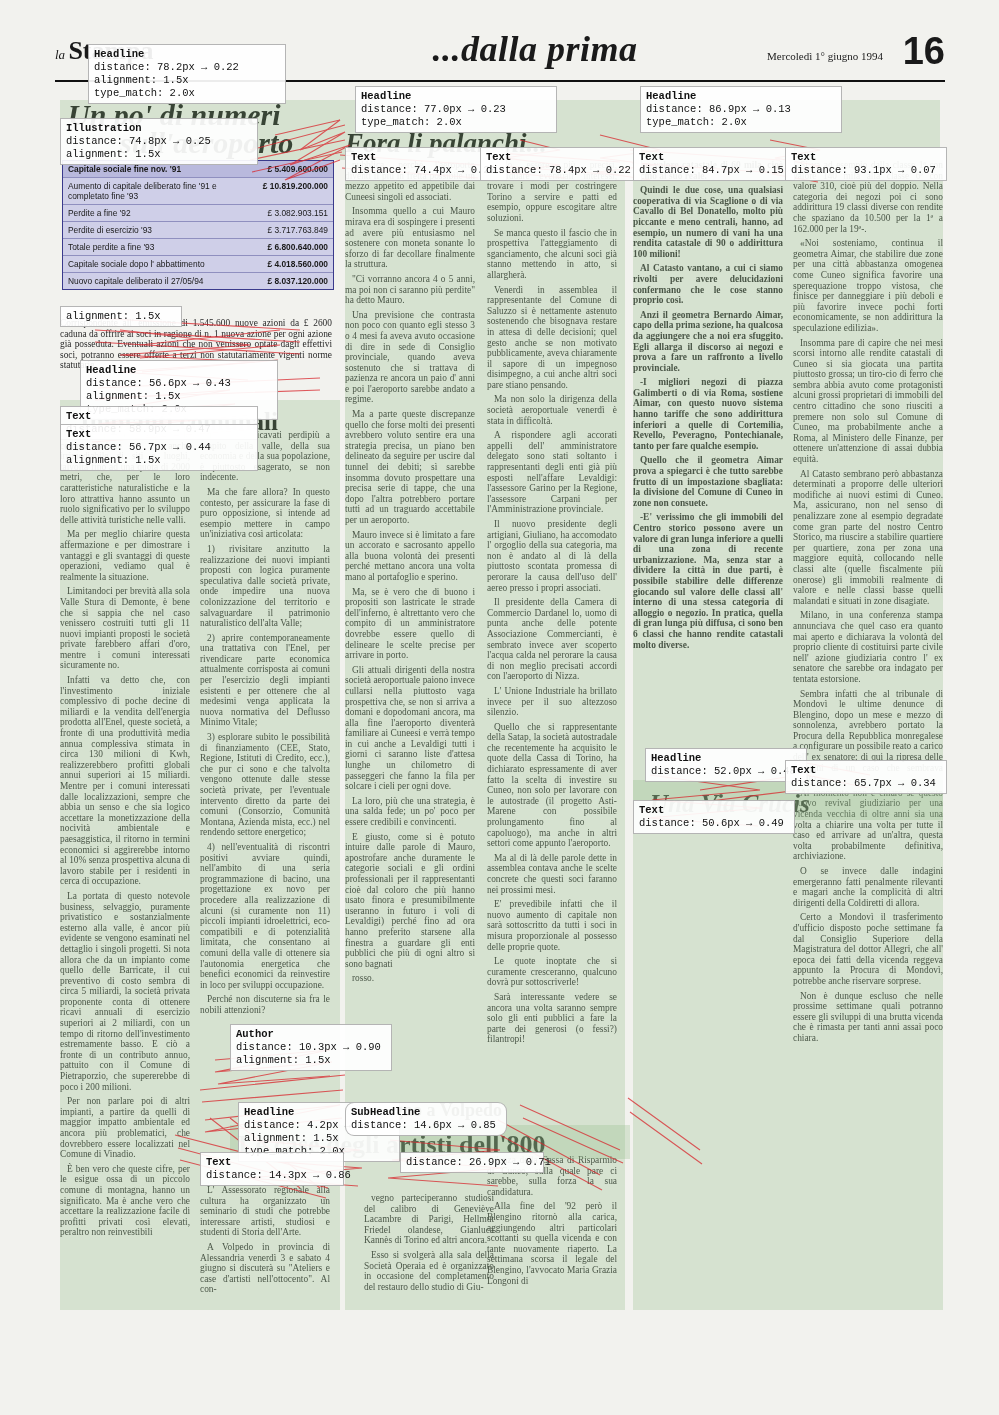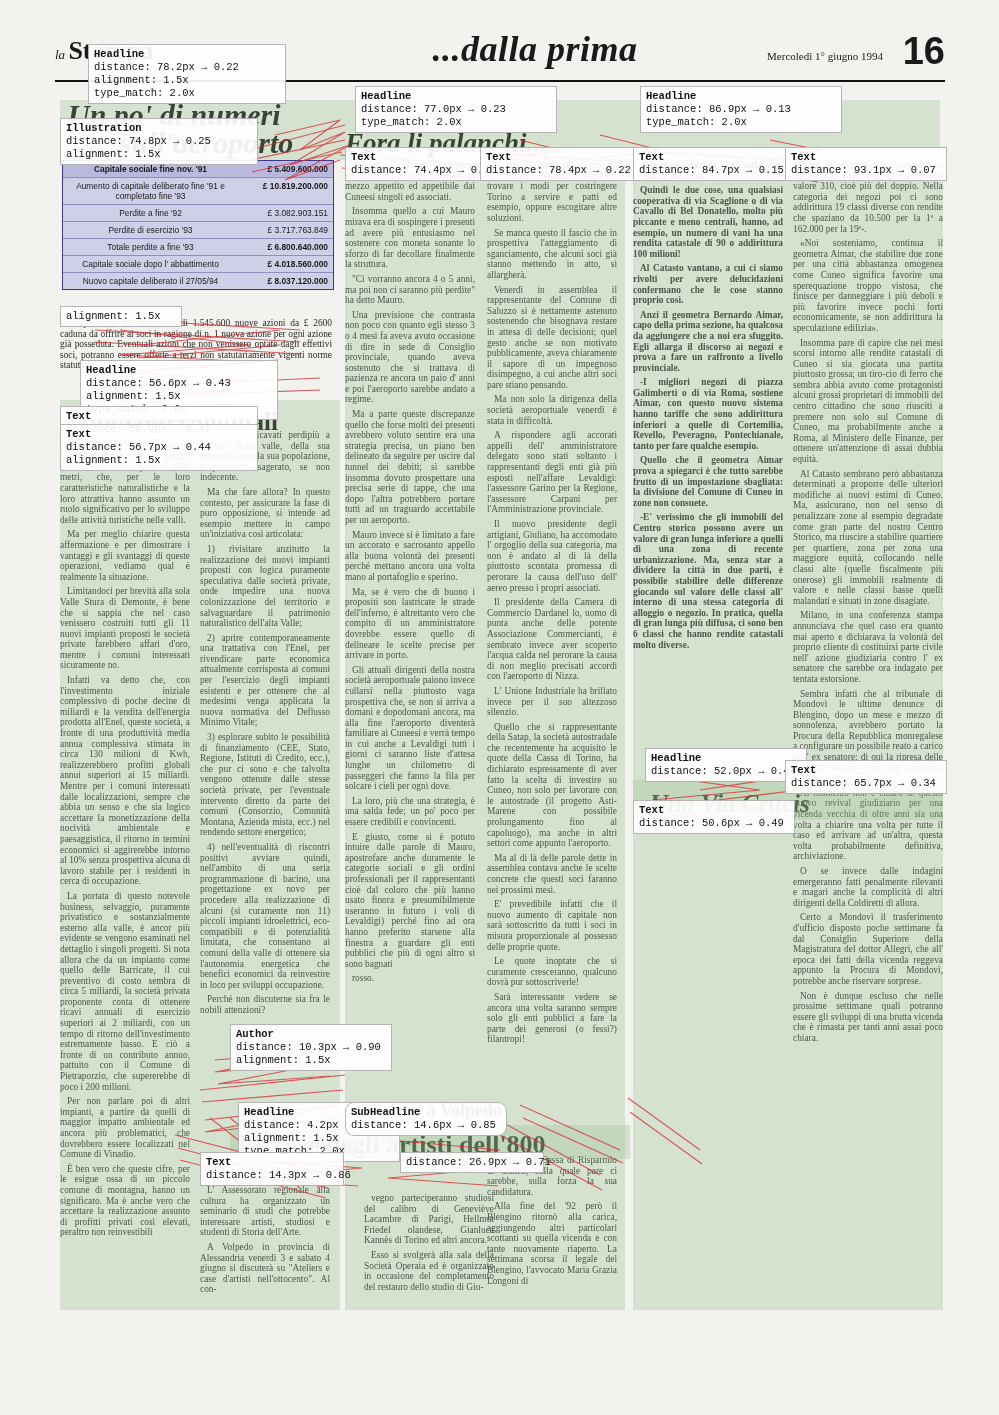--- a/index.html
+++ b/index.html
@@ -90,21 +90,21 @@
     font-family:"Liberation Sans", sans-serif;
     font-size:8.4px;
   }
   .tablebox .row{
     display:flex;justify-content:space-between;
     border-bottom:1px solid #8f8fbf;
     padding:3px 5px;
     line-height:10px;
   }
   .tablebox .row:last-child{border-bottom:none;}
-  .tablebox .row .lab{width:165px;text-align:center;}
+  .tablebox .row .lab{width:165px;}
   .tablebox .row .val{width:95px;text-align:right;white-space:nowrap;}
   .tablebox .row.hdr{background:#b9b9dd;font-weight:bold;}
   .tablebox .row .val.b{font-weight:bold;}
 
   
   .ann{
     position:absolute;
     background:rgba(255,255,255,.92);
     border:1px solid rgba(120,120,120,.55);
     font-family:Liberation Mono, monospace;
@@ -193,21 +193,21 @@
     <p class="noind">Corrispondente all' emissione di 1.545.600 nuove azioni da £ 2600 caduna da offrire ai soci in ragione di n. 1 nuova azione per ogni azione già posseduta. Eventuali azioni che non venissero optate dagli effettivi soci, potranno essere offerte a terzi non statutariamente vigenti norme statutarie.</p>
   </div>
 
   <div class="col" id="c1">
       <p>te non è stato, la compromissione anche irrimediabile di siti e luoghi, talvolta fino ad una quota di 2000 metri, che, per le loro caratteristiche naturalistiche e la loro attrattiva hanno assunto un ruolo significativo per lo sviluppo delle attività turistiche nelle valli.</p>
       <p>Ma per meglio chiarire questa affermazione e per dimostrare i vantaggi e gli svantaggi di queste operazioni, vediamo qual è realmente la situazione.</p>
       <p>Limitandoci per brevità alla sola Valle Stura di Demonte, è bene che si sappia che nel caso venissero costruiti tutti gli 11 nuovi impianti proposti le società private farebbero affari d'oro, mentre i comuni interessati sicuramente no.</p>
       <p>Infatti va detto che, con l'investimento iniziale complessivo di poche decine di miliardi e la vendita dell'energia prodotta all'Enel, queste società, a fronte di una produttività media annua complessiva stimata in circa 130 milioni di Kwh, realizzerebbero profitti globali annui superiori ai 15 miliardi. Mentre per i comuni interessati dalle localizzazioni, sempre che abbia un senso e che sia logico accettare la monetizzazione della nocività ambientale e paesaggistica, il ritorno in termini economici si aggirerebbe intorno al 10% senza prospettiva alcuna di lavoro stabile per i residenti in cerca di occupazione.</p>
       <p>La portata di questo notevole business, selvaggio, puramente privatistico e sostanzialmente esterno alla valle, è ancor più evidente se vengono esaminati nel dettaglio i singoli progetti. Si nota allora che da un impianto come quello delle Barricate, il cui preventivo di costo sembra di circa 5 miliardi, la società privata proponente conta di ottenere ricavi annuali di esercizio superiori ai 2 miliardi, con un tempo di ritorno dell'investimento estremamente basso. E ciò a fronte di un contributo annuo, pattuito con il Comune di Pietraporzio, che supererebbe di poco i 200 milioni.</p>
       <p>Per non parlare poi di altri impianti, a partire da quelli di maggior impatto ambientale ed ancora più problematici, che dovrebbero essere localizzati nel Comune di Vinadio.</p>
-      <p>È ben vero che queste cifre, per le esigue ossa di un piccolo comune di montagna, hanno un significato. Ma è anche vero che accettare la realizzazione assunto di profitti privati così elevati, peraltro non reinvestibili</p>
+      <p>È ben vero che queste cifre, per le esigue ossa di un piccolo comune di montagna, hanno un significato. Ma è anche vero che accettare la realizzazione facile di profitti privati così elevati, peraltro non reinvestibili</p>
     </div>
   <div class="col" id="c2">
       <p>in loco e ricavati perdipiù a scapito della valle, della sua economia e della sua popolazione, è piuttosto esagerato, se non indecente.</p>
       <p>Ma che fare allora? In questo contesto, per assicurare la fase di puro opposizione, si intende ad esempio mettere in campo un'iniziativa così articolata:</p>
       <p>1) rivisitare anzitutto la realizzazione dei nuovi impianti proposti con logica puramente speculativa dalle società private, onde impedire una nuova colonizzazione del territorio e salvaguardare il patrimonio naturalistico dell'alta Valle;</p>
       <p>2) aprire contemporaneamente una trattativa con l'Enel, per rivendicare parte economica attualmente corrisposta ai comuni per l'esercizio degli impianti esistenti e per ottenere che al medesimi venga applicata la nuova normativa del Deflusso Minimo Vitale;</p>
       <p>3) esplorare subito le possibilità di finanziamento (CEE, Stato, Regione, Istituti di Credito, ecc.), che pur ci sono e che talvolta vengono ottenute dalle stesse società private, per l'eventuale intervento diretto da parte dei comuni (Consorzio, Comunità Montana, Azienda mista, ecc.) nel rendendo settore energetico;</p>
       <p>4) nell'eventualità di riscontri positivi avviare quindi, nell'ambito di una seria programmazione di bacino, una progettazione ex novo per procedere alla realizzazione di alcuni (si curamente non 11) piccoli impianti idroelettrici, eco-compatibili e di potenzialità limitata, che consentano ai comuni della valle di ottenere sia l'autonomia energetica che benefici economici da reinvestire in loco per sviluppi occupazione.</p>
       <p>Perché non discuterne sia fra le nobili attenzioni?</p>
     </div>

